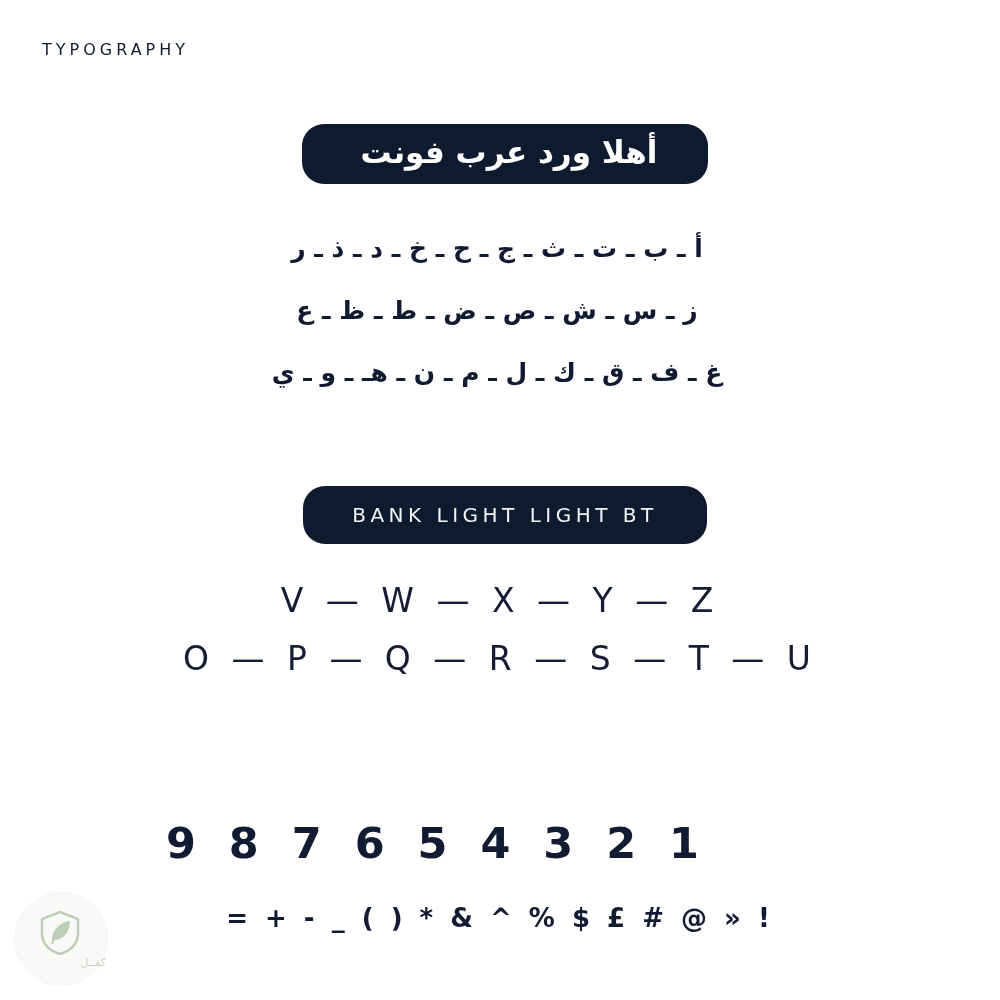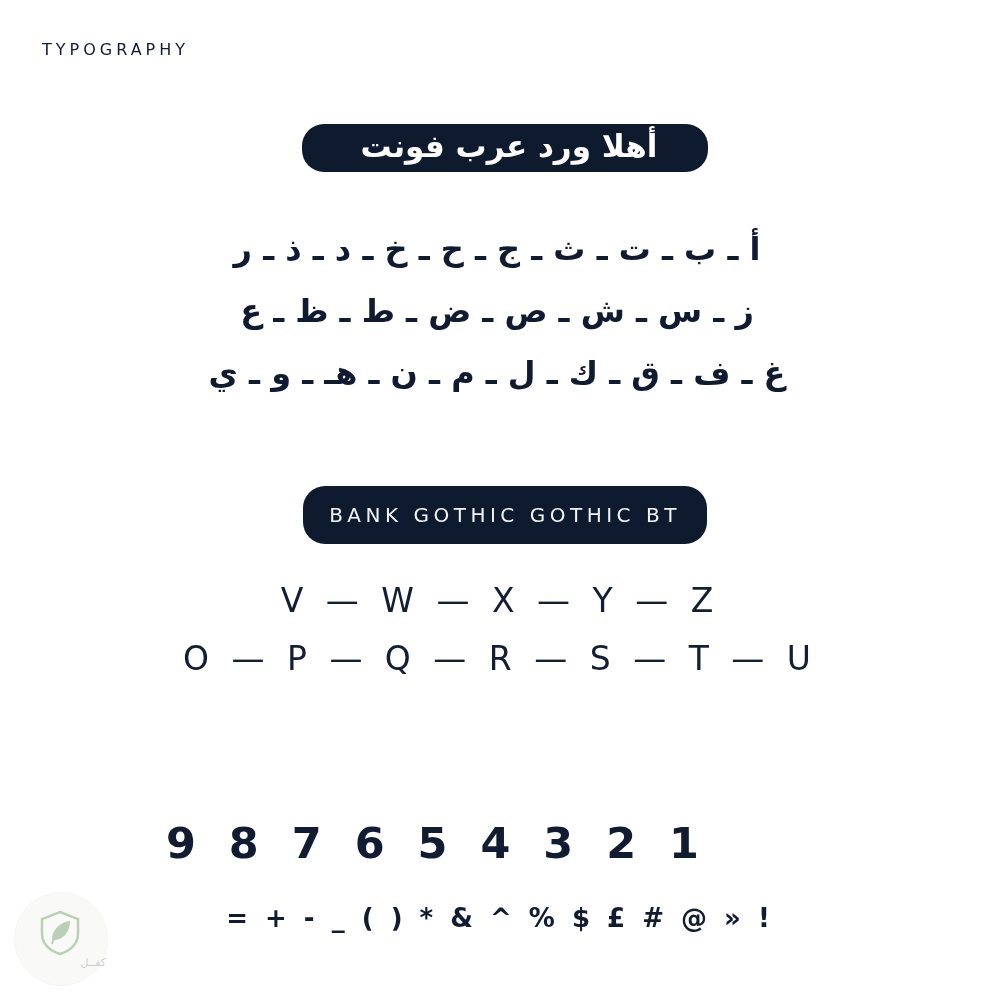--- a/index.html
+++ b/index.html
@@ -43,21 +43,21 @@
     color: #ffffff;
     display: flex;
     align-items: center;
     justify-content: center;
     box-sizing: border-box;
   }
   .pill-arabic {
     left: 302px;
     top: 124px;
     width: 406px;
-    height: 48px;
+    height: 60px;
     padding-left: 8px;
   }
   .pill-arabic .pill-text {
     font-size: 31px;
     font-weight: bold;
     direction: rtl;
     letter-spacing: 0px;
     font-family: "DejaVu Sans", sans-serif;
     line-height: 1;
     padding-bottom: 4px;
@@ -78,21 +78,21 @@
   
   .arabic-rows {
     position: absolute;
     left: 0;
     top: 218px;
     width: 1000px;
   }
   .arabic-row {
     direction: rtl;
     text-align: center;
-    font-size: 32px;
+    font-size: 25px;
     font-weight: 600;
     color: #101a30;
     font-family: "DejaVu Sans", sans-serif;
     letter-spacing: 2px;
     line-height: 62px;
     padding-right: 6px;
   }
 
   
   .latin-rows {
@@ -189,21 +189,21 @@
     <span class="pill-text">أهلا ورد عرب فونت</span>
   </div>
 
   <div class="arabic-rows">
     <div class="arabic-row">أ ـ ب ـ ت ـ ث ـ ج ـ ح ـ خ ـ د ـ ذ ـ ر</div>
     <div class="arabic-row">ز ـ س ـ ش ـ ص ـ ض ـ ط ـ ظ ـ ع</div>
     <div class="arabic-row">غ ـ ف ـ ق ـ ك ـ ل ـ م ـ ن ـ هـ ـ و ـ ي</div>
   </div>
 
   <div class="pill pill-latin">
-    <span class="pill-text">BANK GOTHIC GOTHIC  BT</span>
+    <span class="pill-text">BANK LIGHT LIGHT  BT</span>
   </div>
 
   <div class="latin-rows">
     <div class="latin-row">V — W — X — Y — Z</div>
     <div class="latin-row">O — P — Q — R — S — T — U</div>
   </div>
 
   <div class="numerals">9 8 7 6 5 4 3 2 1</div>
 
   <div class="symbols">= + - _ ( ) * &amp; ^ % $ £ # @ » !</div>

